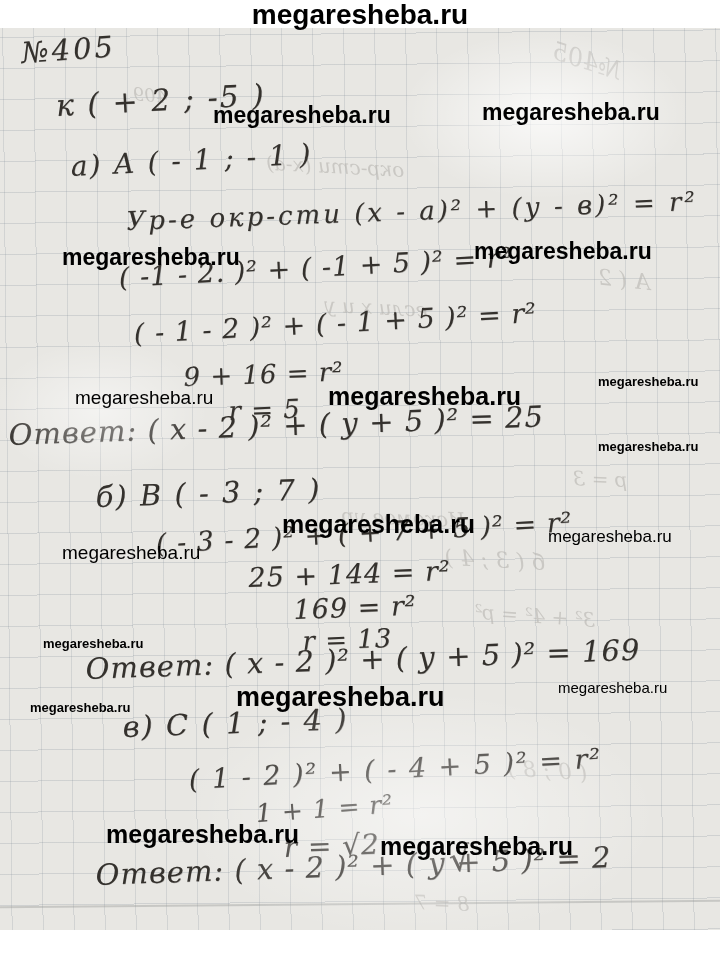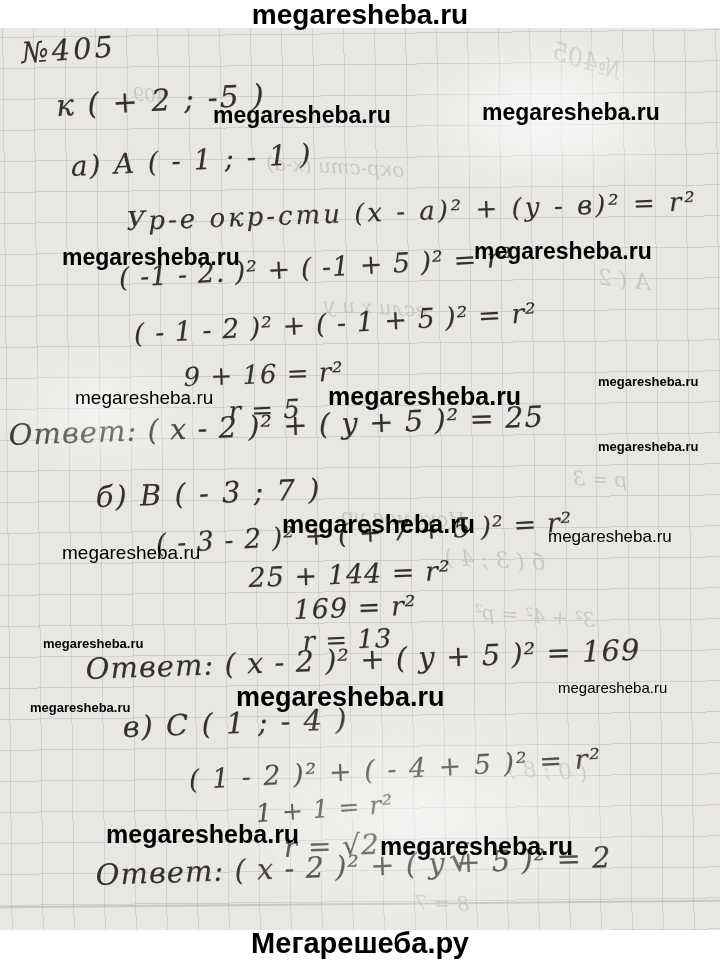--- a/index.html
+++ b/index.html
@@ -46,21 +46,20 @@
     <div class="grid"></div>
   </div>
 
   <div class="smudge s1"></div>
   <div class="smudge s2"></div>
   <div class="smudge s3"></div>
   <div class="rule-line"></div>
 
   <div class="banner top">megaresheba.ru</div>
 
-  <div class="banner bottom">Мегарешеба.ру</div>
 
 <span class="ghost" style="left: 625px; top: 58px; font-size: 25px; transform: rotate(18deg) scaleX(-1);">№405</span>
     <span class="ghost" style="left: 168px; top: 86px; font-size: 18px; transform: rotate(5deg) scaleX(-1);">409</span>
     <span class="ghost" style="left: 405px; top: 158px; font-size: 20px; transform: rotate(3deg) scaleX(-1);">окр-сти (х-а)</span>
     <span class="ghost" style="left: 428px; top: 298px; font-size: 20px; transform: rotate(3deg) scaleX(-1);">если х и у</span>
     <span class="ghost" style="left: 652px; top: 270px; font-size: 22px; transform: rotate(6deg) scaleX(-1);">А ( 2</span>
     <span class="ghost" style="left: 628px; top: 468px; font-size: 20px; transform: rotate(2deg) scaleX(-1);">р = 3</span>
     <span class="ghost" style="left: 466px; top: 508px; font-size: 20px; transform: rotate(2deg) scaleX(-1);">Искомое ур</span>
     <span class="ghost" style="left: 546px; top: 550px; font-size: 22px; transform: rotate(3deg) scaleX(-1);">б ( 3 ; 4 )</span>
     <span class="ghost" style="left: 596px; top: 608px; font-size: 20px; transform: rotate(4deg) scaleX(-1);">3² + 4² = р²</span>

